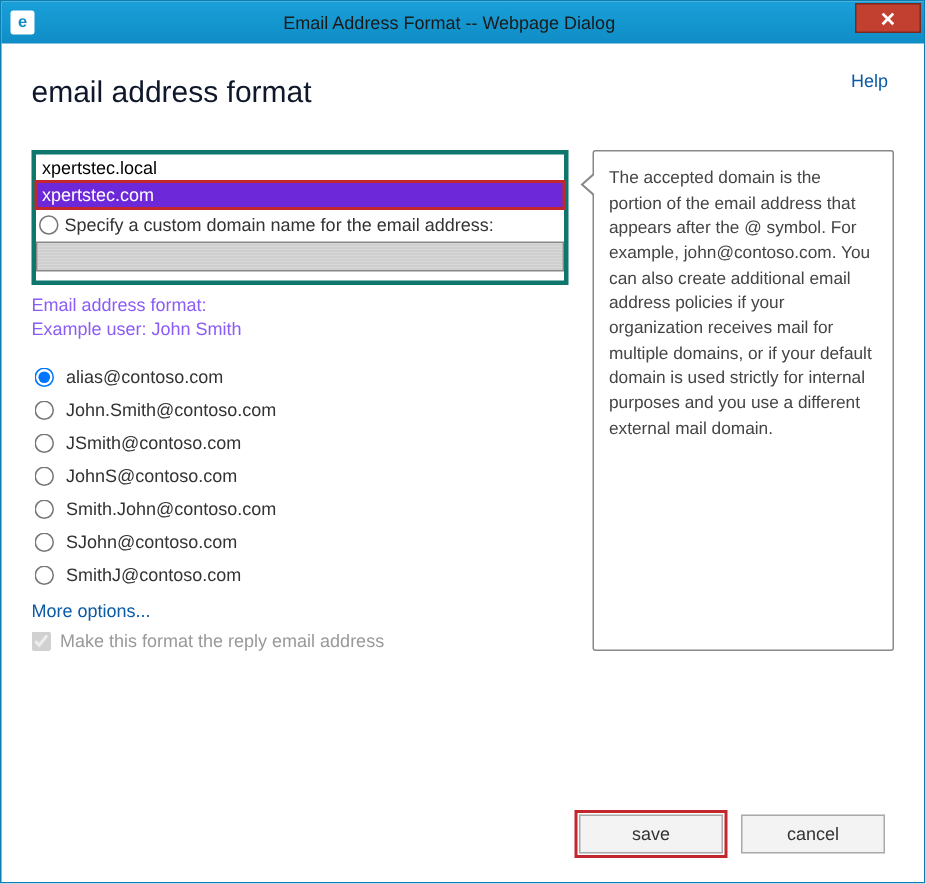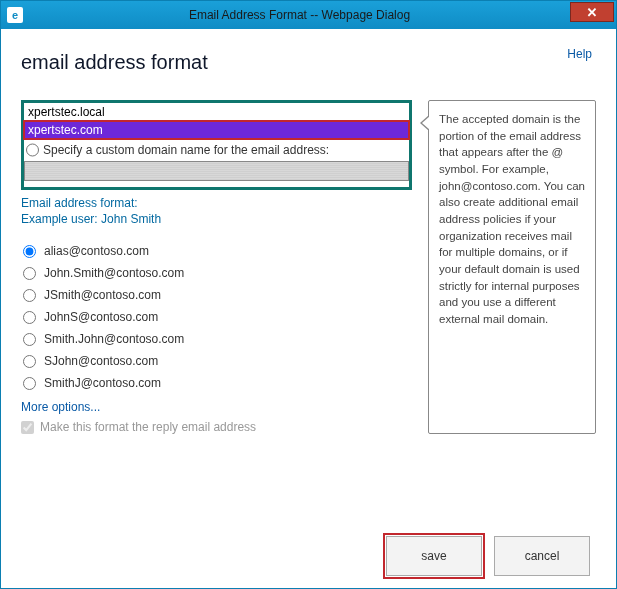--- a/index.html
+++ b/index.html
@@ -112,21 +112,21 @@
     padding-bottom: 6px;
   }
   .custom-input {
     width: 100%;
     height: 20px;
     border: 1px solid #888;
     background: repeating-linear-gradient(0deg, #cfcfcf, #cfcfcf 1px, #d8d8d8 1px, #d8d8d8 2px);
   }
   .label-text {
     font-size: 12px;
-    color: #0369a1;
+    color: #8b5cf6;
     margin-top: 6px;
   }
   .format-list {
     margin-top: 14px;
   }
   .format-item {
     display: flex;
     align-items: center;
     gap: 6px;
     font-size: 12px;
@@ -144,21 +144,21 @@
   }
   .reply-row {
     display: flex;
     align-items: flex-end;
     gap: 6px;
     font-size: 12px;
     color: #999;
     margin-top: 6px;
   }
   .tooltip {
-    width: 168px;
+    width: 201px;
     border: 1px solid #888;
     border-radius: 2px;
     background: #fff;
     font-size: 11.5px;
     color: #444;
     padding: 10px 10px;
     position: relative;
     line-height: 1.45;
   }
   .tooltip::before {
@@ -189,21 +189,21 @@
     height: 50px;
     border-top: 0;
     display: flex;
     justify-content: flex-end;
     align-items: center;
     gap: 12px;
     padding: 0 26px 14px 0;
   }
   .btn {
     width: 96px;
-    height: 40px;
+    height: 26px;
     background: #f3f3f3;
     border: 1px solid #aaa;
     font-size: 12px;
     color: #333;
     cursor: pointer;
   }
   .btn.save {
     outline: 2px solid #c2272d;
     outline-offset: 1px;
   }

